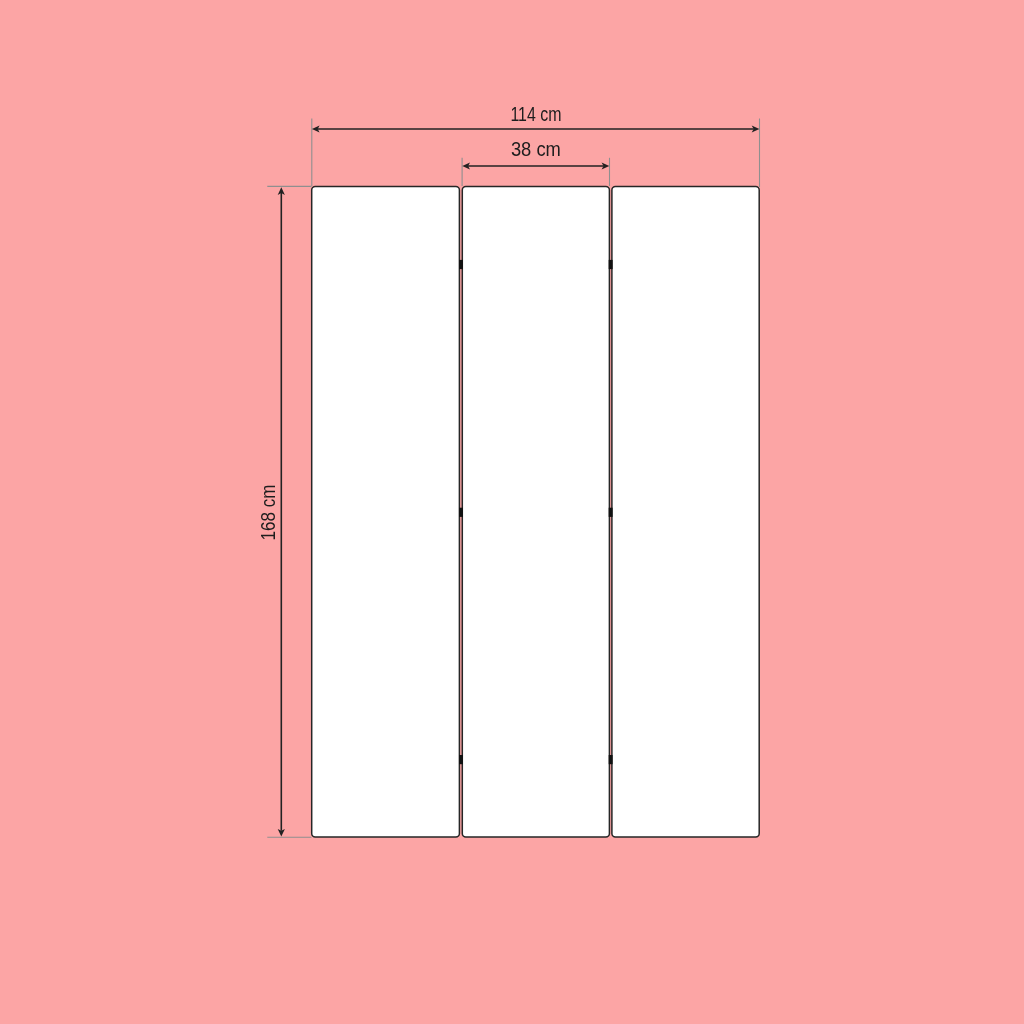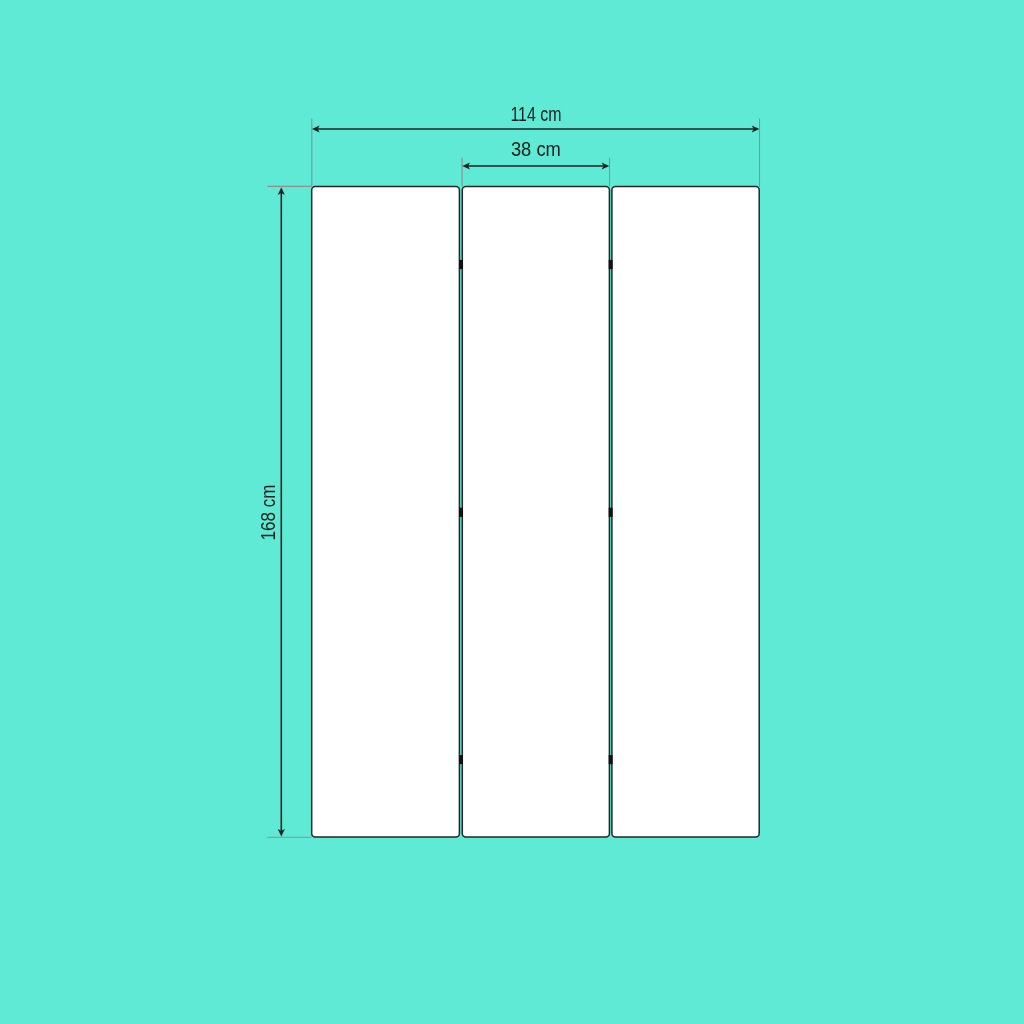--- a/index.html
+++ b/index.html
@@ -1,16 +1,16 @@
 <!DOCTYPE html>
 <html><head>
 <meta charset="utf-8">
 <style>
   html,body{margin:0;padding:0;background:#ffffff;}
-  .page{width:1024px;height:1024px;position:relative;background:#5eead4;overflow:hidden;}
+  .page{width:1024px;height:1024px;position:relative;background:#fca5a5;overflow:hidden;}
   text{font-family:"Liberation Sans",sans-serif;fill:#1d1d1d;}
 </style>
 </head>
 <body>
 <div class="page">
 <svg width="1024" height="1024" viewBox="0 0 1024 1024" xmlns="http://www.w3.org/2000/svg">
 
   <rect x="311.7" y="186.6" width="147.7" height="650.4" rx="3.5" fill="#ffffff" stroke="#262626" stroke-width="1.5"></rect>
 
   <rect x="462.3" y="186.6" width="147.1" height="650.4" rx="3.5" fill="#ffffff" stroke="#262626" stroke-width="1.5"></rect>

